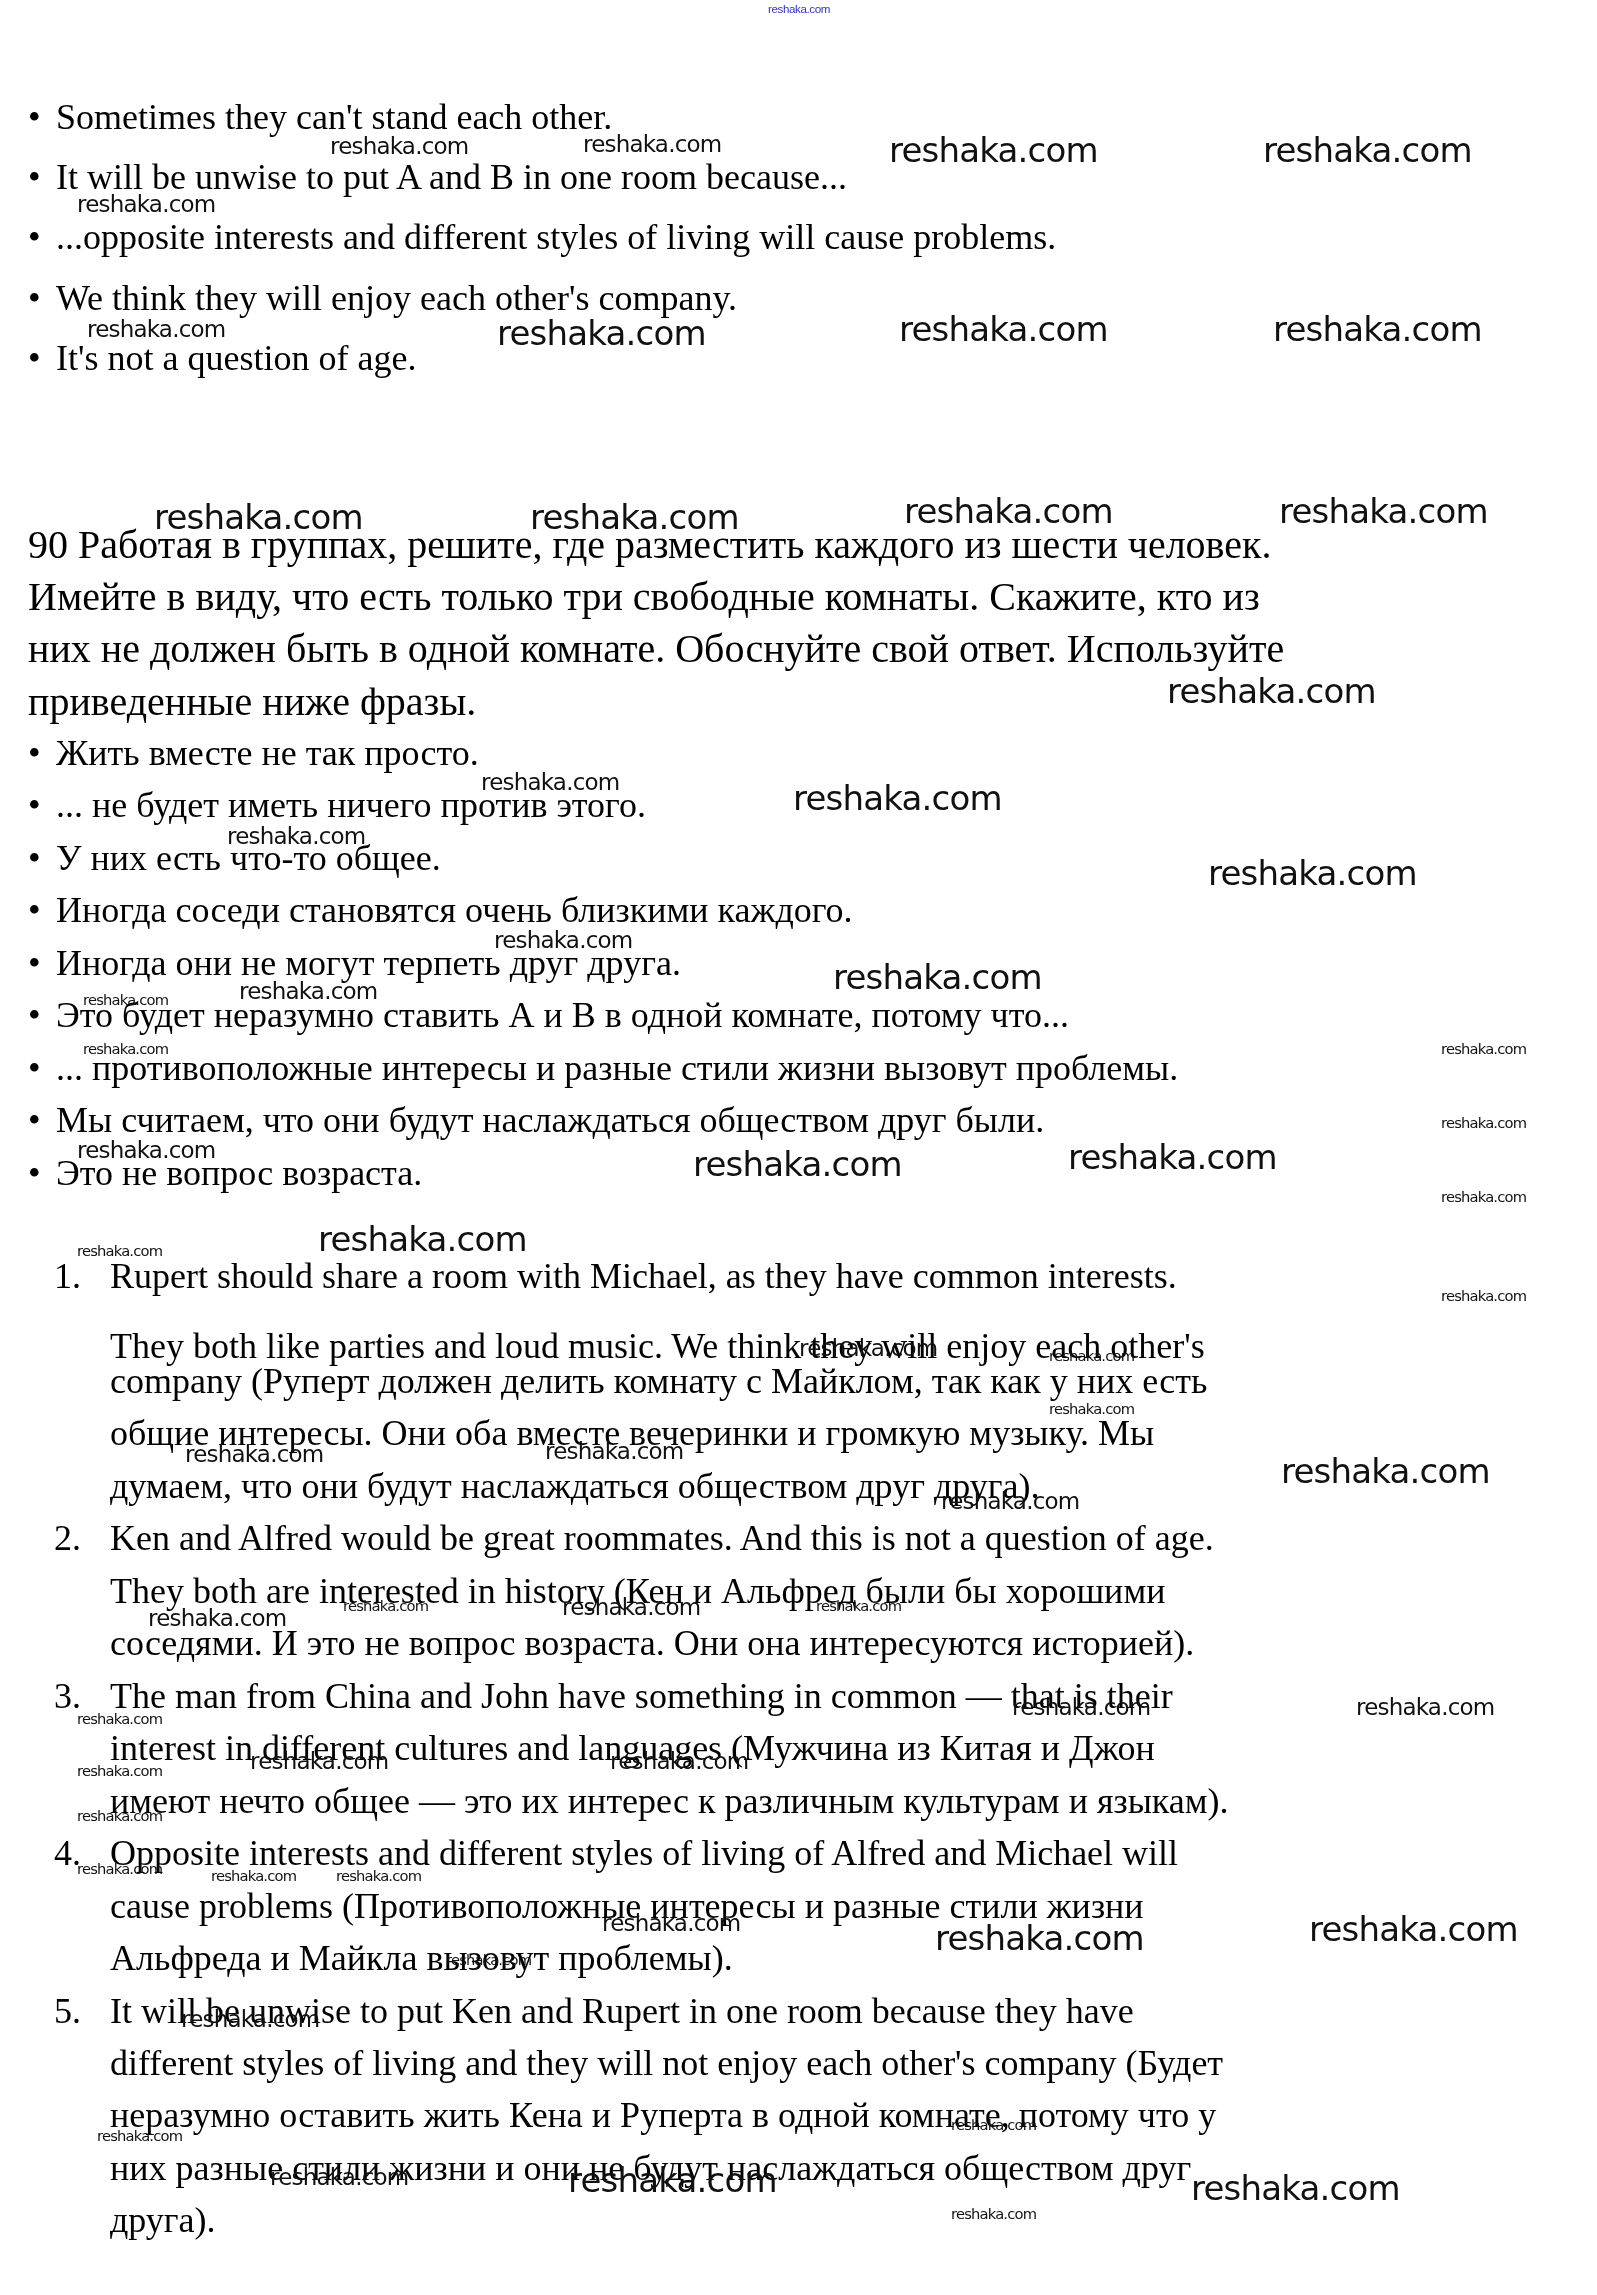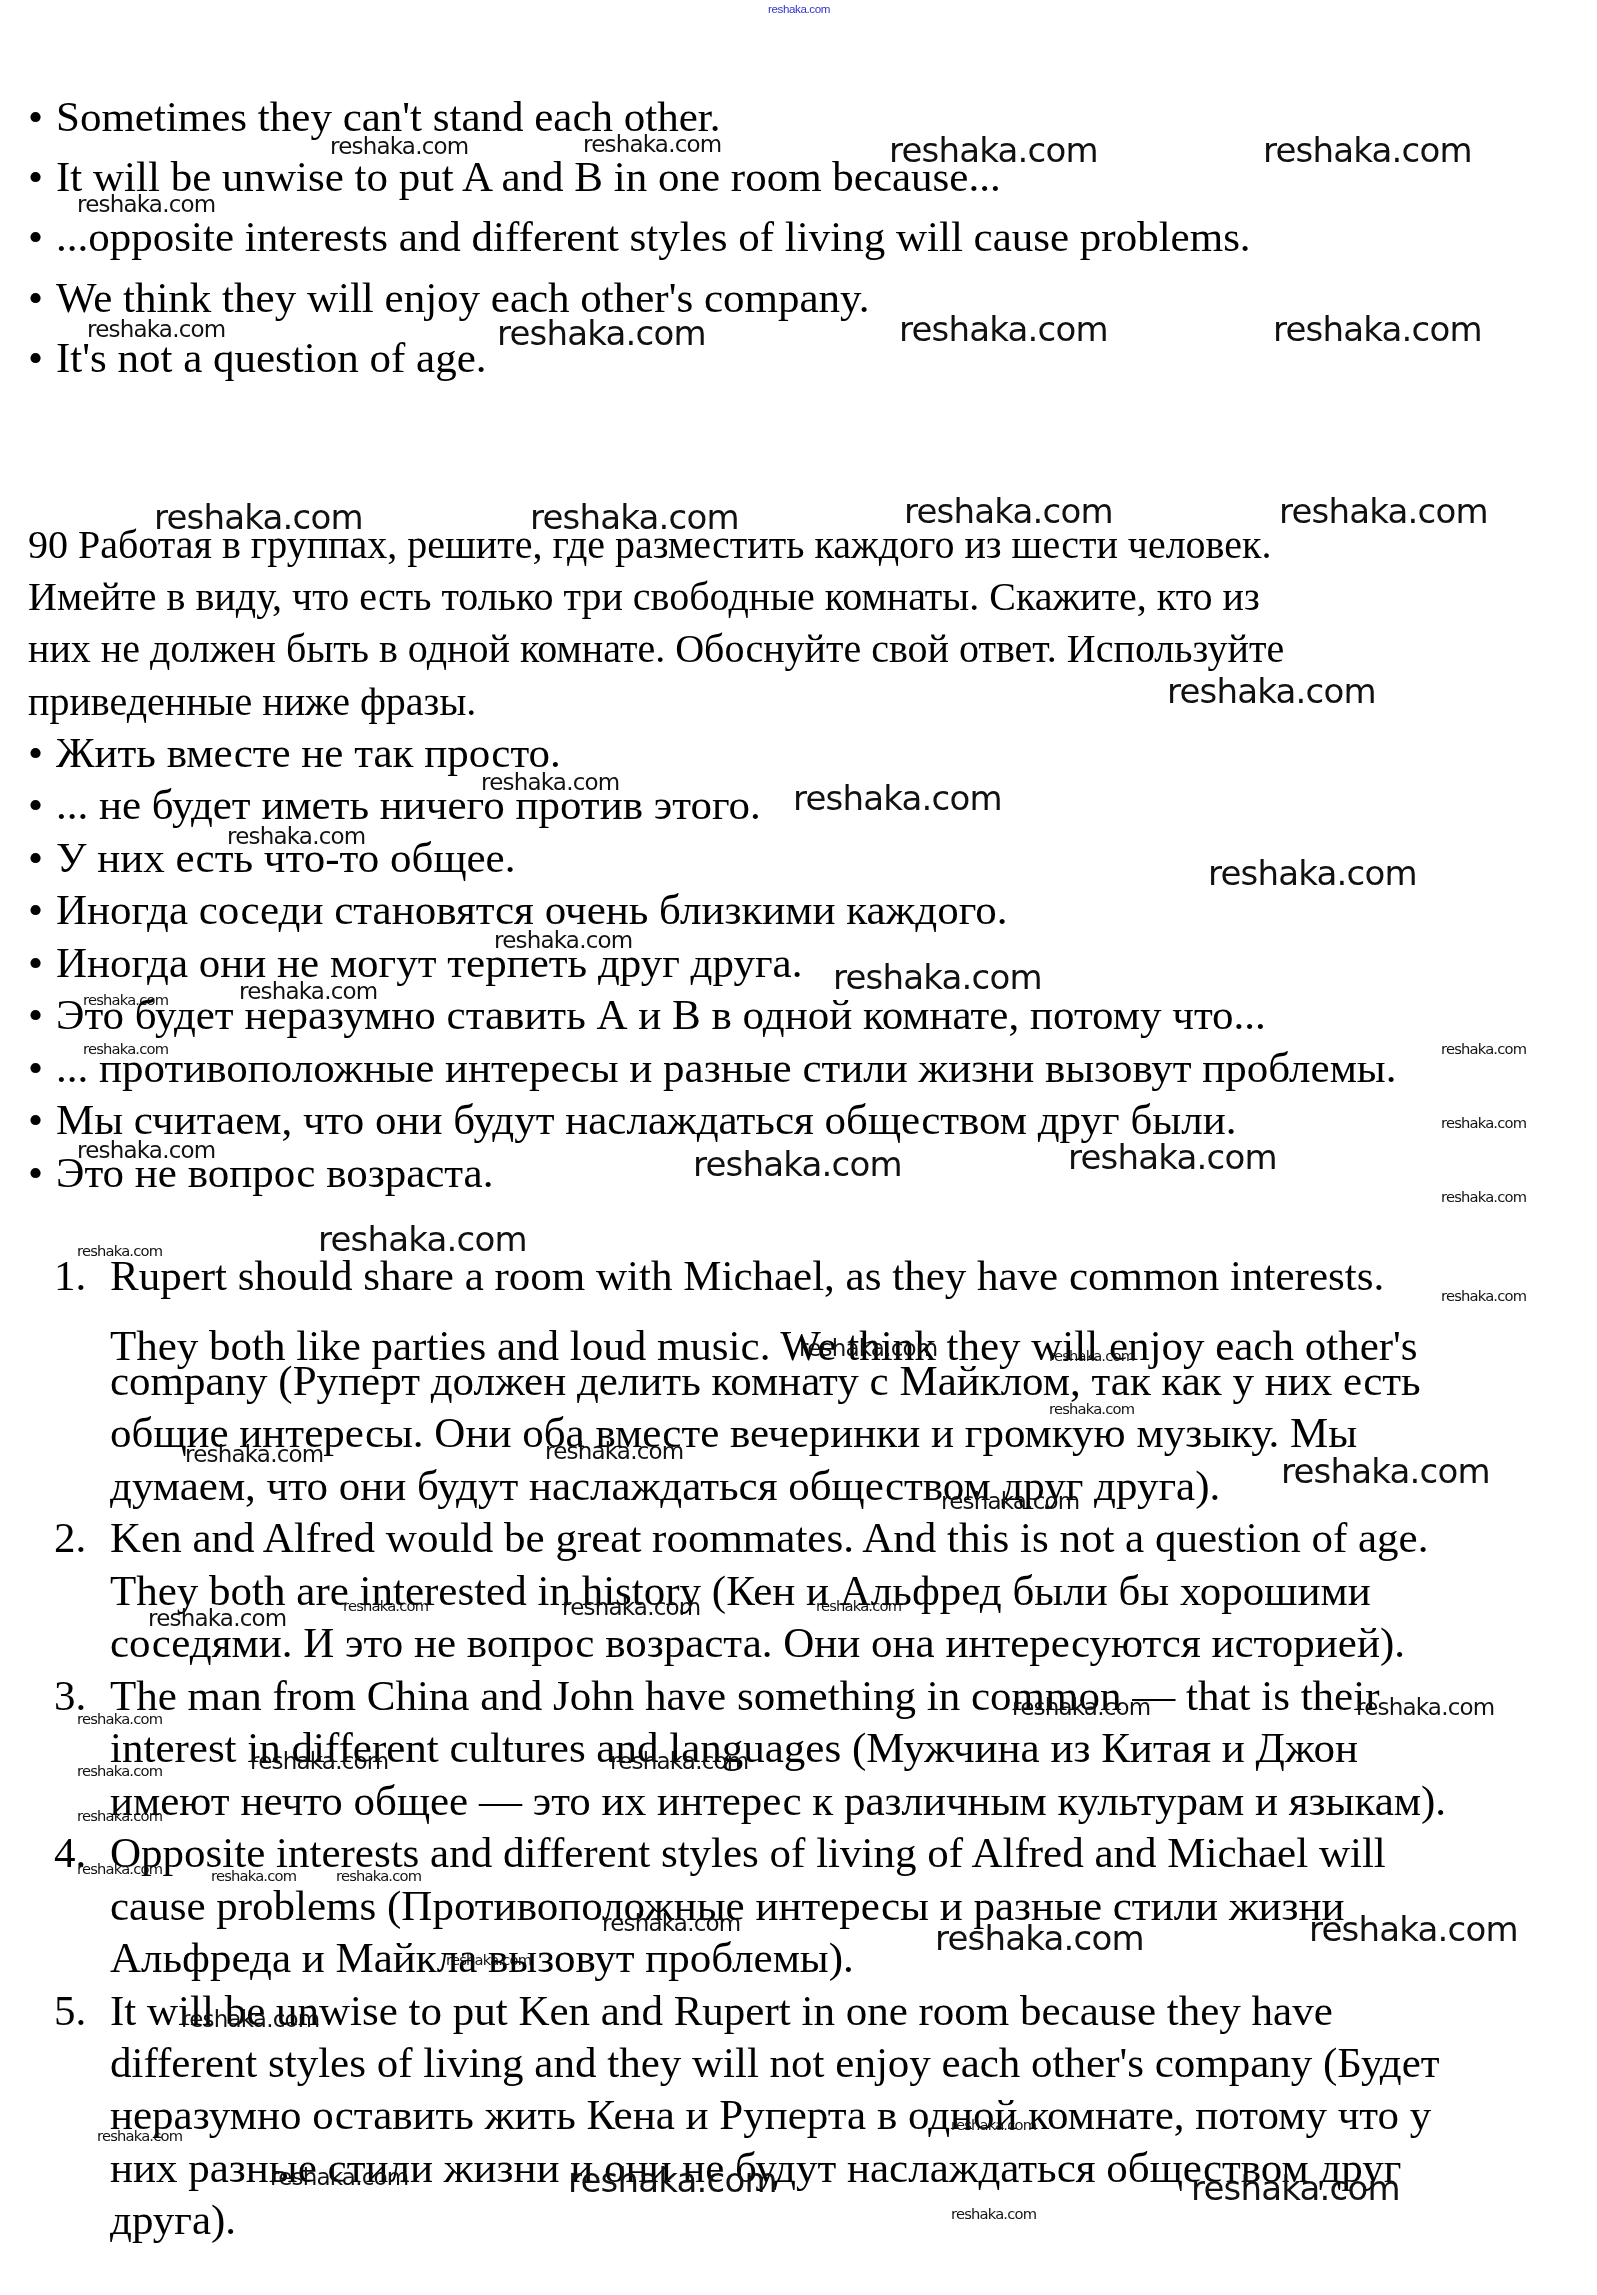--- a/index.html
+++ b/index.html
@@ -7,21 +7,21 @@
     width: 1598px; height: 2295px; position: relative; overflow: hidden;
     font-family: "Liberation Serif", serif; color: #000;
   }
   .top-wm {
     position: absolute; top: 1.5px; left: 0; width: 1598px; text-align: center;
     font-family: "Liberation Sans", sans-serif; font-size: 11.6px; color: #3333cc;
     letter-spacing: -0.4px;
   }
   .line {
     position: absolute; left: 0; white-space: nowrap;
-    font-size: 43px; line-height: 52px; transform-origin: left top;
+    font-size: 36px; line-height: 52px; transform-origin: left top;
   }
   .bullet-line { left: 28px; }
   .bullet-line .dot { display: inline-block; width: 28px; }
   .heading-line { left: 28px; font-weight: normal; font-size: 40px; }
   .num-line { left: 54px; }
   .num-line .num { display: inline-block; width: 56px; }
   .cont-line { left: 110px; }
   .wm {
     position: absolute; white-space: nowrap;
     font-family: "DejaVu Sans", sans-serif; color: #111;

